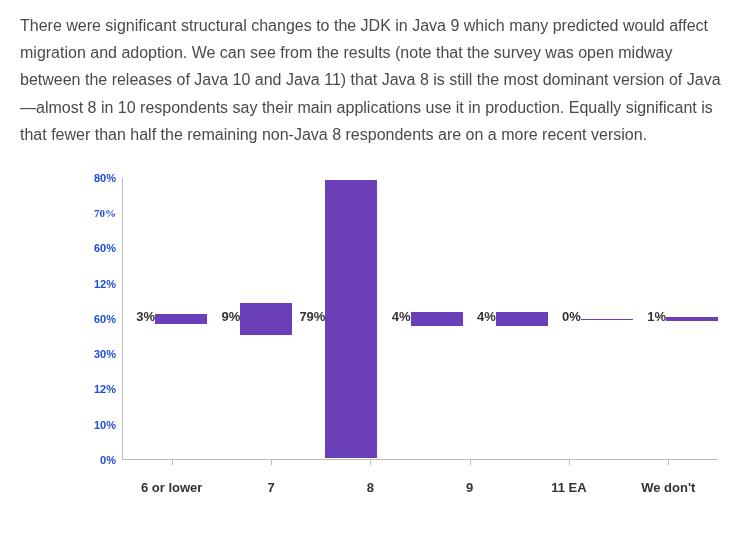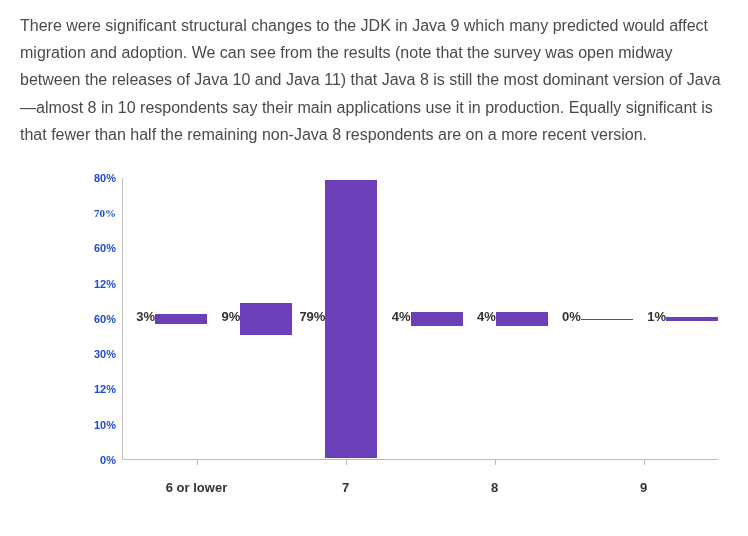--- a/index.html
+++ b/index.html
@@ -165,15 +165,17 @@
           </div>
         </div>
       <div class="baseline"></div>
     </div>
 
     <div class="x-axis">
         <div class="x-tick">6 or lower</div>
         <div class="x-tick">7</div>
         <div class="x-tick">8</div>
         <div class="x-tick">9</div>
+        <div class="x-tick">11 EA</div>
+        <div class="x-tick">We don't</div>
       </div>
   </div>
 </div>
 
 </body></html>

